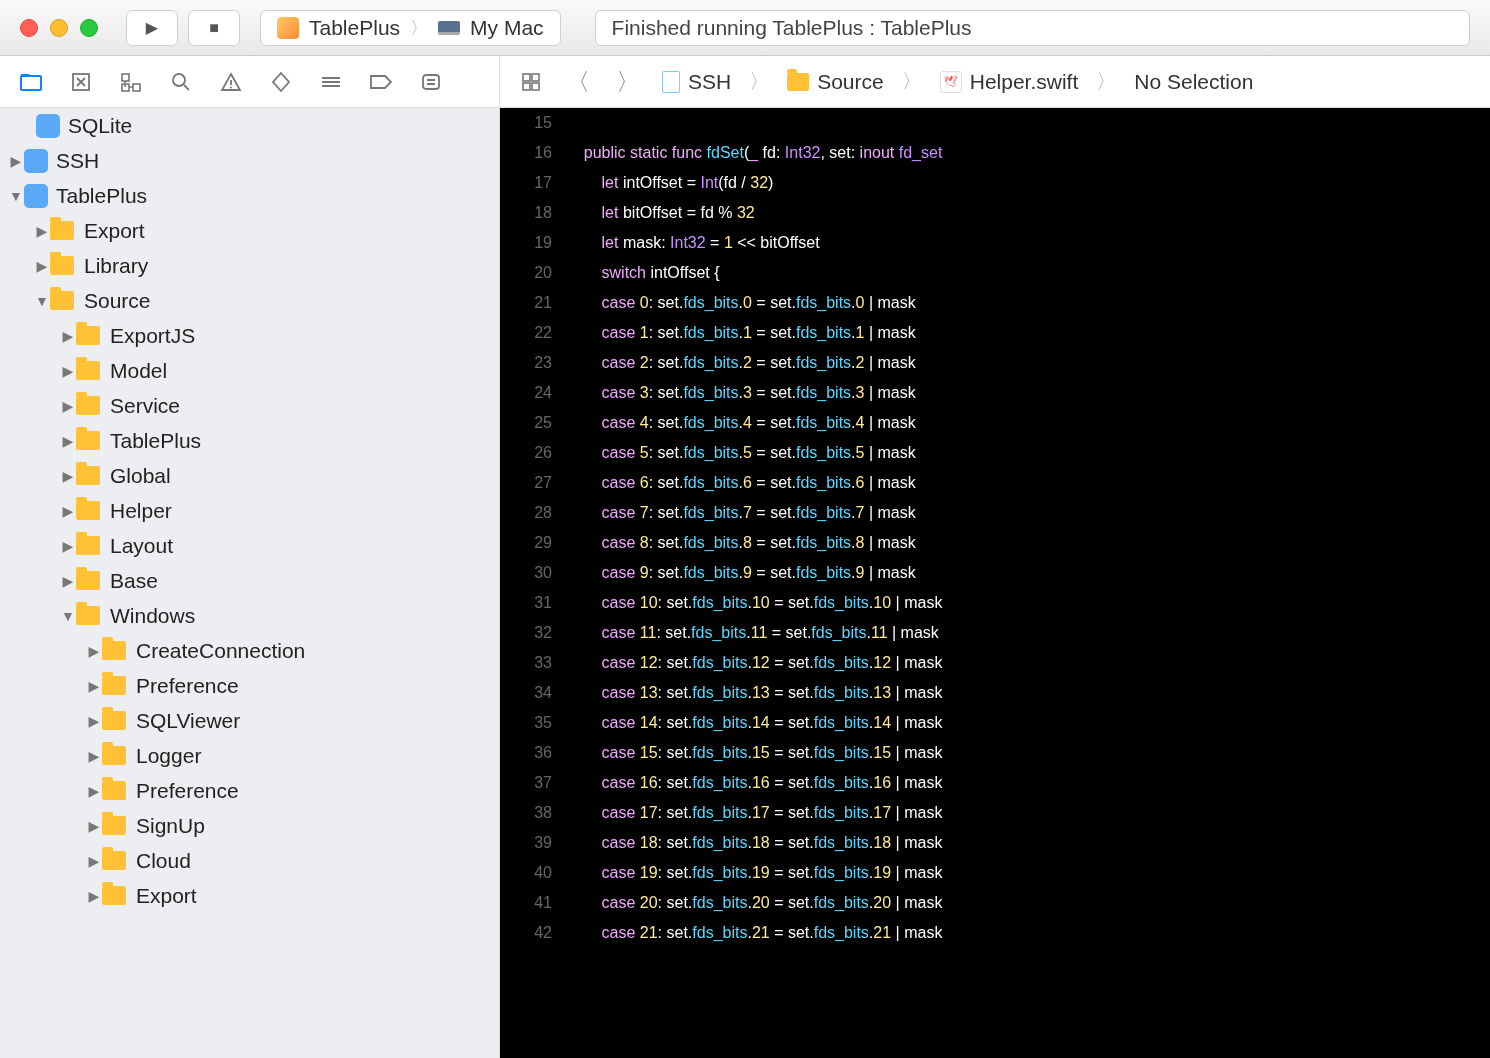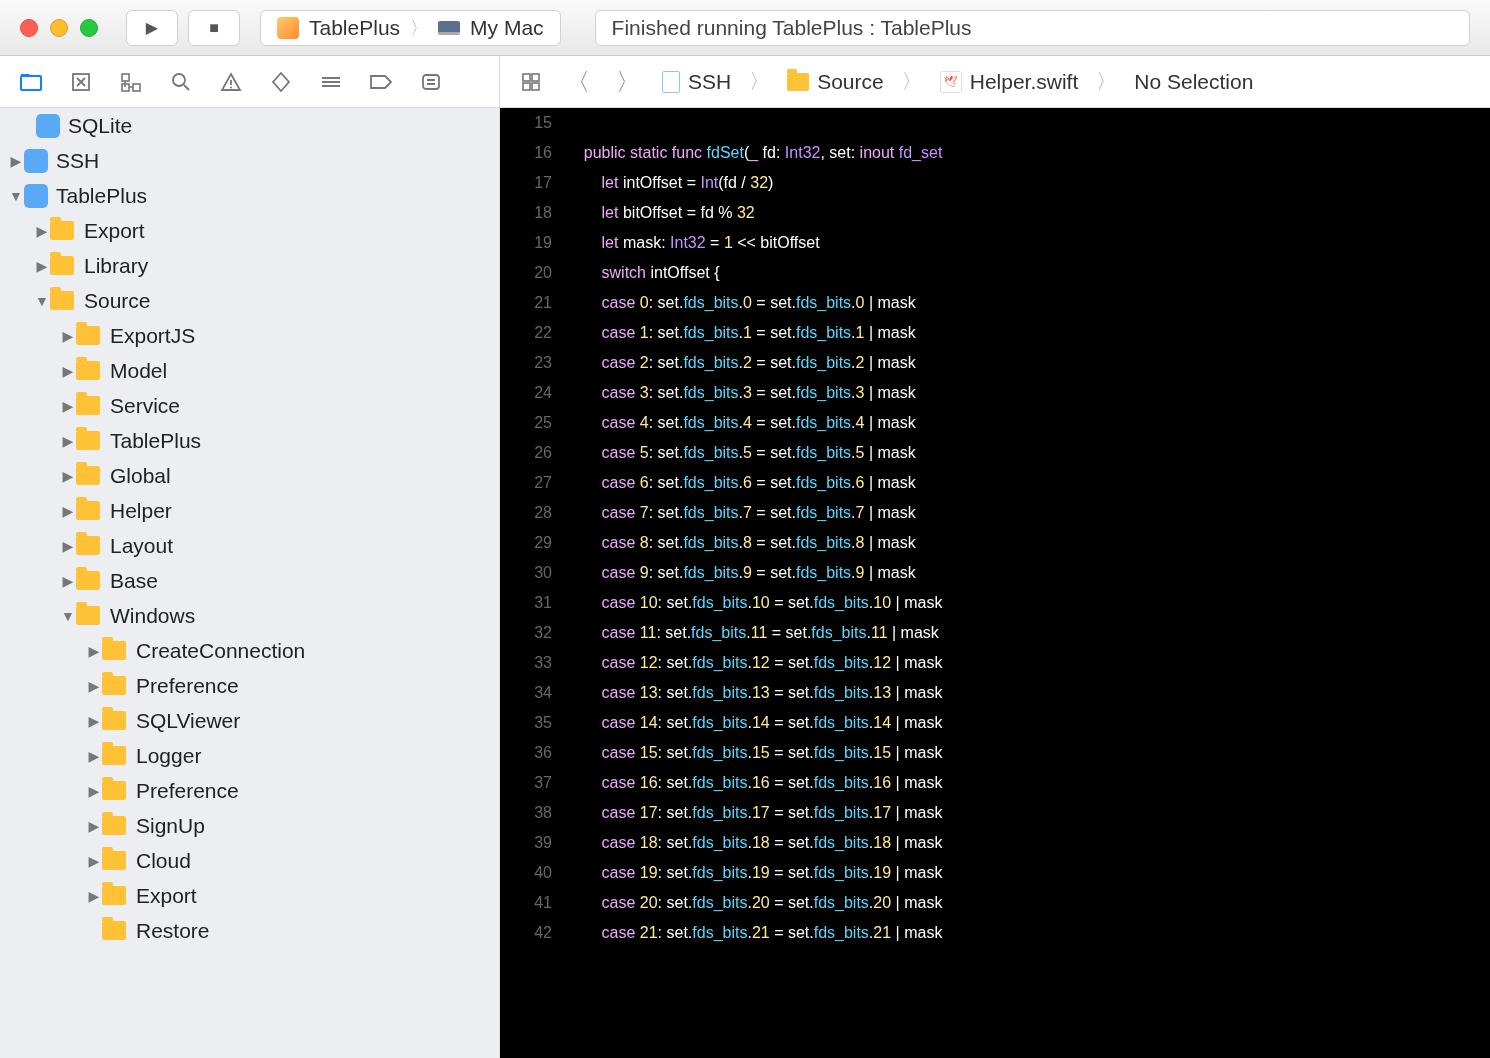--- a/index.html
+++ b/index.html
@@ -279,25 +279,20 @@
       </div>
       <div class="tree-row" style="padding-left: 86px;">
         <span class="disclosure">▶</span>
         <span class="fold"></span>
         <span>Cloud</span>
       </div>
       <div class="tree-row" style="padding-left: 86px;">
         <span class="disclosure">▶</span>
         <span class="fold"></span>
         <span>Export</span>
-      </div>
-      <div class="tree-row" style="padding-left: 86px;">
-        <span class="disclosure"></span>
-        <span class="fold"></span>
-        <span>Restore</span>
       </div>
     </div>
   <div class="editor" id="editor">
       <div class="code-line"><div class="gutter">15</div><div class="code"></div></div>
       <div class="code-line"><div class="gutter">16</div><div class="code">    <span class="kw">public</span> <span class="kw">static</span> <span class="kw">func</span> <span class="fn">fdSet</span><span class="pl">(</span><span class="kw">_</span> <span class="pl">fd:</span> <span class="ty">Int32</span><span class="pl">, set:</span> <span class="kw">inout</span> <span class="ty">fd_set</span></div></div>
       <div class="code-line"><div class="gutter">17</div><div class="code">        <span class="kw">let</span> <span class="pl">intOffset = </span><span class="ty">Int</span><span class="pl">(fd / </span><span class="num">32</span><span class="pl">)</span></div></div>
       <div class="code-line"><div class="gutter">18</div><div class="code">        <span class="kw">let</span> <span class="pl">bitOffset = fd % </span><span class="num">32</span></div></div>
       <div class="code-line"><div class="gutter">19</div><div class="code">        <span class="kw">let</span> <span class="pl">mask: </span><span class="ty">Int32</span><span class="pl"> = </span><span class="num">1</span><span class="pl"> &lt;&lt; bitOffset</span></div></div>
       <div class="code-line"><div class="gutter">20</div><div class="code">        <span class="kw">switch</span> <span class="pl">intOffset {</span></div></div>
       <div class="code-line"><div class="gutter">21</div><div class="code">        <span class="kw">case</span> <span class="num">0</span><span class="pl">: set.</span><span class="id">fds_bits</span><span class="pl">.</span><span class="num">0</span><span class="pl"> = set.</span><span class="id">fds_bits</span><span class="pl">.</span><span class="num">0</span><span class="pl"> | mask</span></div></div>

